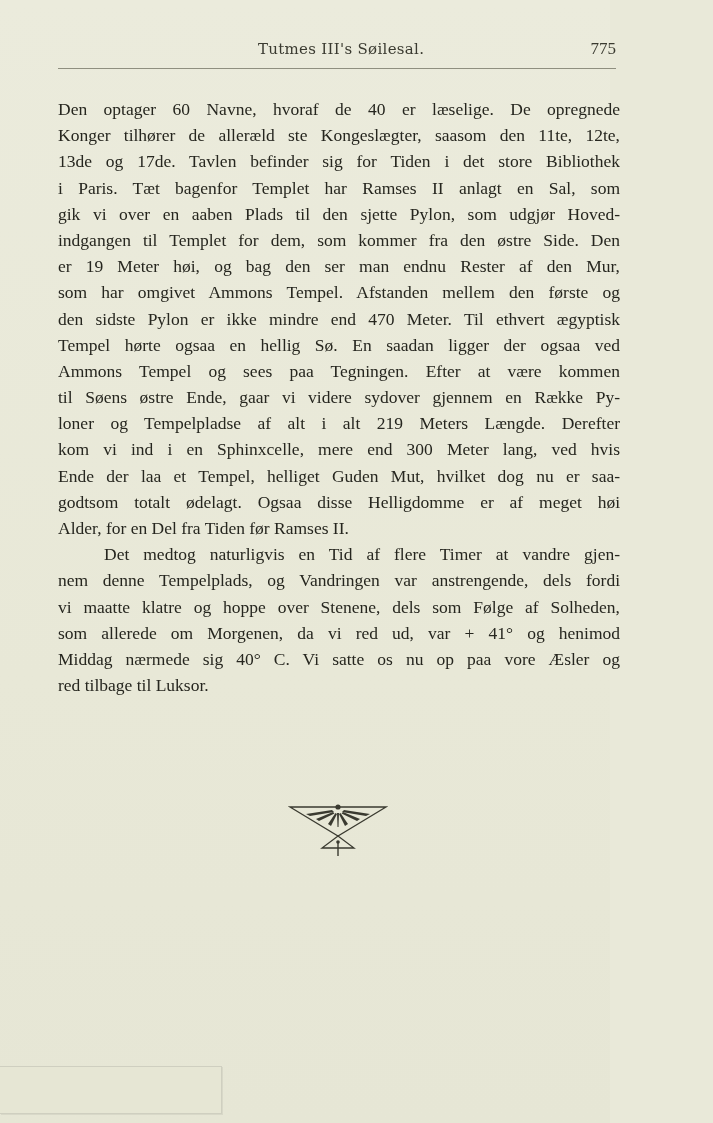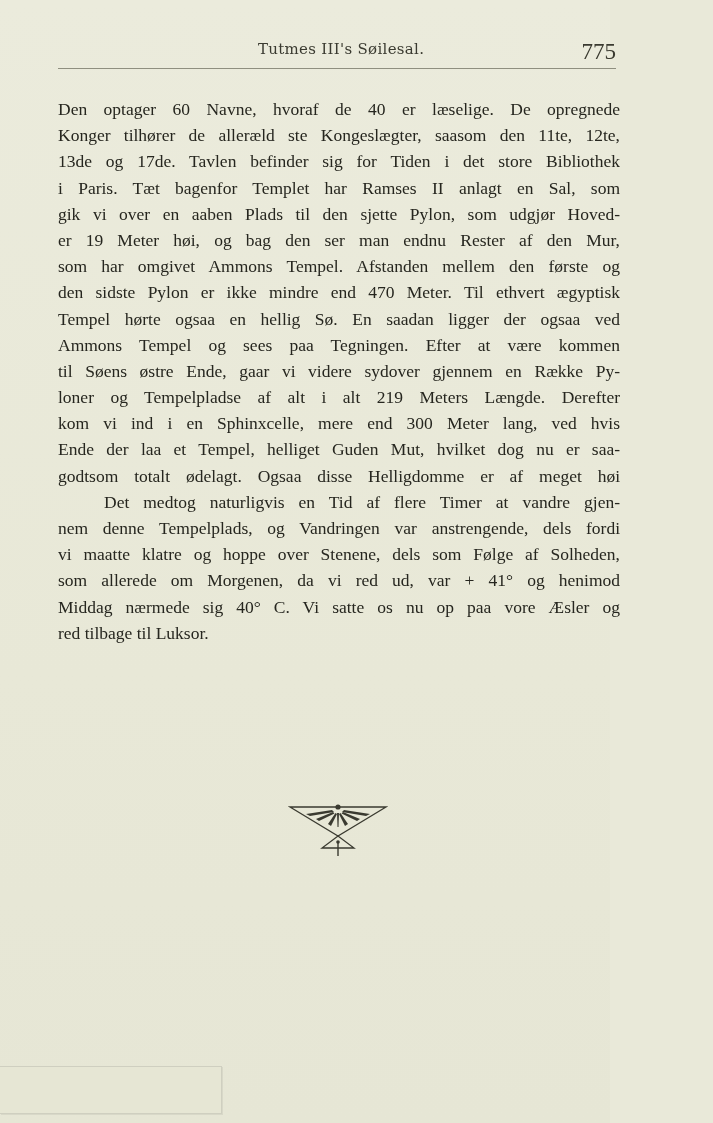--- a/index.html
+++ b/index.html
@@ -35,21 +35,21 @@
       top: 2px;
       font-size: 15px;
       letter-spacing: 0.3px;
       color: #3a3a30;
       font-family: "DejaVu Serif", serif;
     }
     .page-number {
       position: absolute;
       right: 0;
       top: 1px;
-      font-size: 23px;
+      font-size: 17px;
       color: #3a3a30;
       font-family: "Liberation Serif", serif;
     }
     .body-text {
       position: absolute;
       left: 58px;
       top: 96px;
       width: 562px;
       font-size: 17.5px;
       line-height: 26.2px;
@@ -99,30 +99,32 @@
     <span class="page-number">775</span>
   </div>
 
   <div class="body-text">
     <div>
       <span class="line">Den optager 60 Navne, hvoraf de 40 er læselige. De opregnede</span>
       <span class="line">Konger tilhører de alleræld ste Kongeslægter, saasom den 11te, 12te,</span>
       <span class="line">13de og 17de. Tavlen befinder sig for Tiden i det store Bibliothek</span>
       <span class="line">i Paris. Tæt bagenfor Templet har Ramses II anlagt en Sal, som</span>
       <span class="line">gik vi over en aaben Plads til den sjette Pylon, som udgjør Hoved-</span>
+      <span class="line">indgangen til Templet for dem, som kommer fra den østre Side. Den</span>
       <span class="line">er 19 Meter høi, og bag den ser man endnu Rester af den Mur,</span>
       <span class="line">som har omgivet Ammons Tempel. Afstanden mellem den første og</span>
       <span class="line">den sidste Pylon er ikke mindre end 470 Meter. Til ethvert ægyptisk</span>
       <span class="line">Tempel hørte ogsaa en hellig Sø. En saadan ligger der ogsaa ved</span>
       <span class="line">Ammons Tempel og sees paa Tegningen. Efter at være kommen</span>
       <span class="line">til Søens østre Ende, gaar vi videre sydover gjennem en Række Py-</span>
       <span class="line">loner og Tempelpladse af alt i alt 219 Meters Længde. Derefter</span>
       <span class="line">kom vi ind i en Sphinxcelle, mere end 300 Meter lang, ved hvis</span>
       <span class="line">Ende der laa et Tempel, helliget Guden Mut, hvilket dog nu er saa-</span>
       <span class="line">godtsom totalt ødelagt. Ogsaa disse Helligdomme er af meget høi</span>
+      <span class="line last">Alder, for en Del fra Tiden før Ramses II.</span>
     </div>
     <div>
       <span class="line indent">Det medtog naturligvis en Tid af flere Timer at vandre gjen-</span>
       <span class="line">nem denne Tempelplads, og Vandringen var anstrengende, dels fordi</span>
       <span class="line">vi maatte klatre og hoppe over Stenene, dels som Følge af Solheden,</span>
       <span class="line">som allerede om Morgenen, da vi red ud, var + 41° og henimod</span>
       <span class="line">Middag nærmede sig 40° C. Vi satte os nu op paa vore Æsler og</span>
       <span class="line last">red tilbage til Luksor.</span>
     </div>
   </div>

